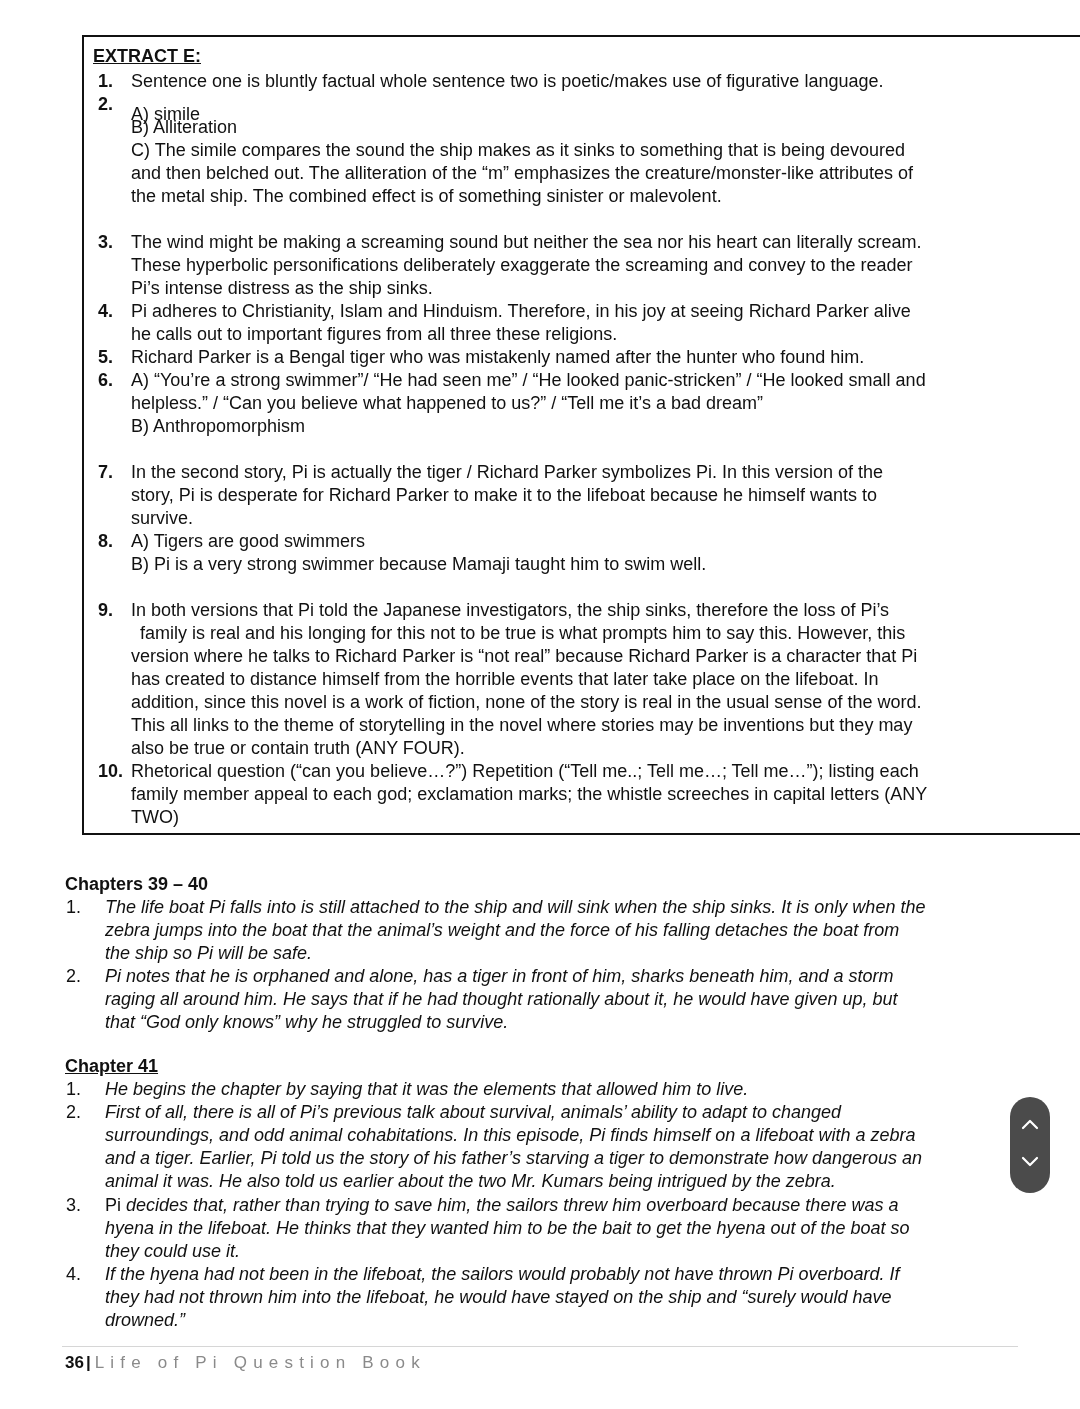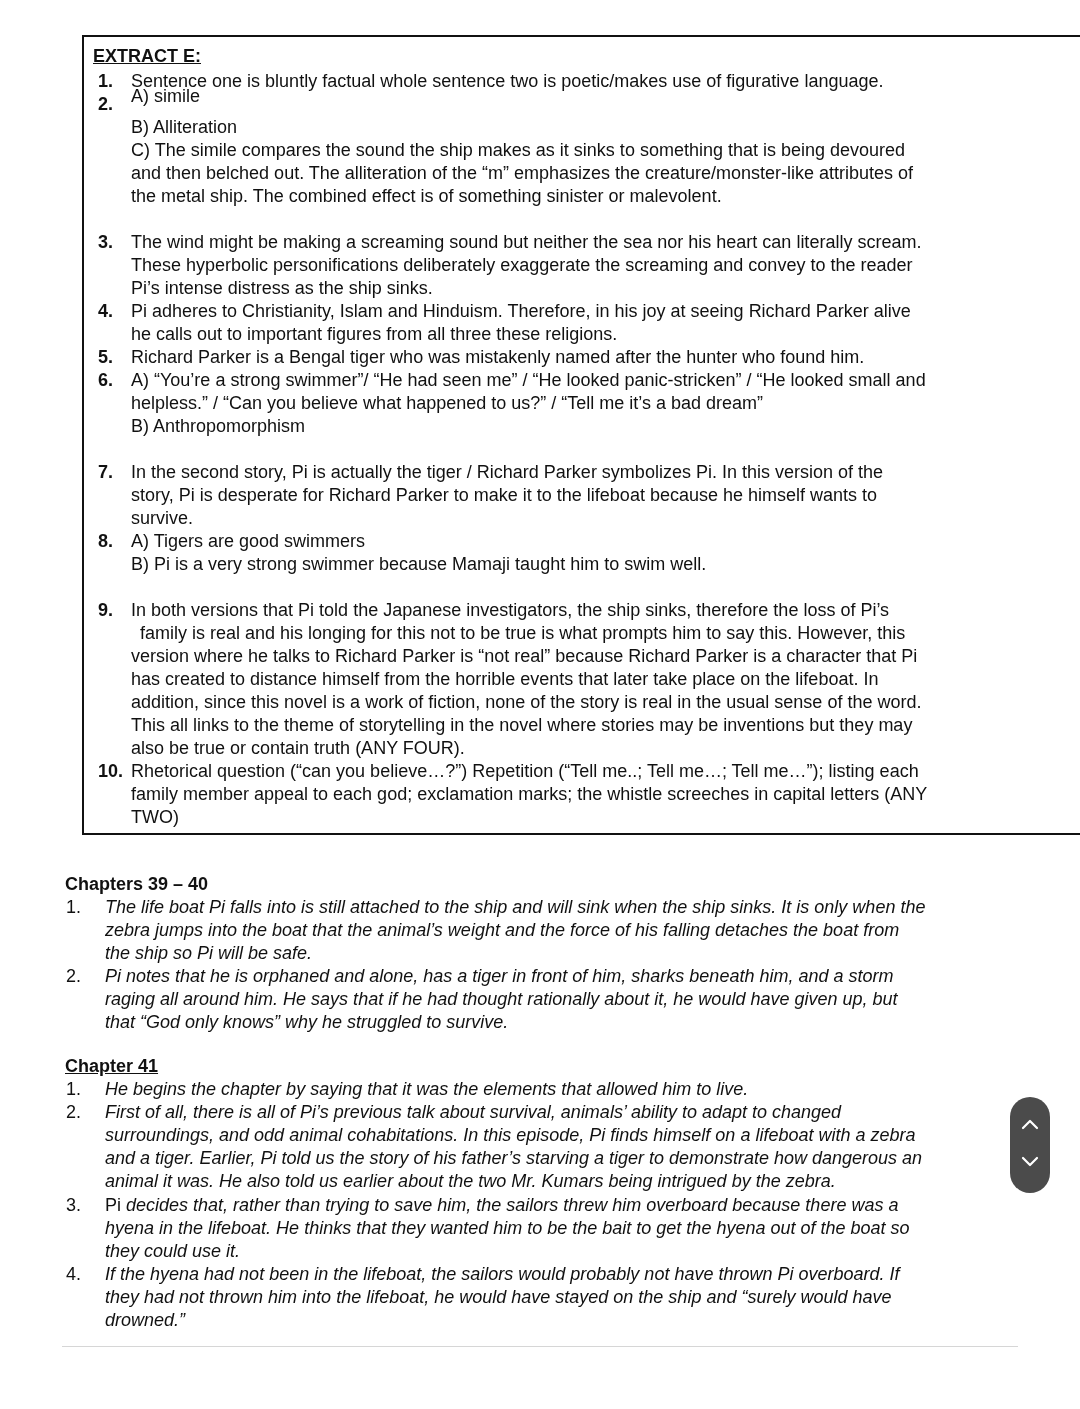--- a/index.html
+++ b/index.html
@@ -46,21 +46,21 @@
 <div class="page">
 
   <div class="extract-box">
     <div class="extract-title">EXTRACT E:</div>
   </div>
 
   <div id="extract-lines">
       <div class="line num-bold" style="left:98px; top:70px;">1.</div>
       <div class="line" style="left:131px; top:70px;">Sentence one is bluntly factual whole sentence two is poetic/makes use of figurative language.</div>
       <div class="line num-bold" style="left:98px; top:93px;">2.</div>
-      <div class="line" style="left:131px; top:85px;">A) simile</div>
+      <div class="line" style="left:131px; top:103px;">A) simile</div>
       <div class="line" style="left:131px; top:116px;">B) Alliteration</div>
       <div class="line" style="left:131px; top:139px;">C) The simile compares the sound the ship makes as it sinks to something that is being devoured</div>
       <div class="line" style="left:131px; top:162px;">and then belched out. The alliteration of the “m” emphasizes the creature/monster-like attributes of</div>
       <div class="line" style="left:131px; top:185px;">the metal ship. The combined effect is of something sinister or malevolent.</div>
       <div class="line num-bold" style="left:98px; top:231px;">3.</div>
       <div class="line" style="left:131px; top:231px;">The wind might be making a screaming sound but neither the sea nor his heart can literally scream.</div>
       <div class="line" style="left:131px; top:254px;text-align:right;">These hyperbolic personifications deliberately exaggerate the screaming and convey to the reader</div>
       <div class="line" style="left:131px; top:277px;">Pi’s intense distress as the ship sinks.</div>
       <div class="line num-bold" style="left:98px; top:300px;">4.</div>
       <div class="line" style="left:131px; top:300px;">Pi adheres to Christianity, Islam and Hinduism. Therefore, in his joy at seeing Richard Parker alive</div>
@@ -117,20 +117,23 @@
       <div class="line" style="left:105px; top:1194px;"><span>Pi</span><span class="it"> decides that, rather than trying to save him, the sailors threw him overboard because there was a</span></div>
       <div class="line it" style="left:105px; top:1217px;">hyena in the lifeboat. He thinks that they wanted him to be the bait to get the hyena out of the boat so</div>
       <div class="line it" style="left:105px; top:1240px;">they could use it.</div>
       <div class="line" style="left:66px; top:1263px;">4.</div>
       <div class="line it" style="left:105px; top:1263px;">If the hyena had not been in the lifeboat, the sailors would probably not have thrown Pi overboard. If</div>
       <div class="line it" style="left:105px; top:1286px;">they had not thrown him into the lifeboat, he would have stayed on the ship and “surely would have</div>
       <div class="line it" style="left:105px; top:1309px;">drowned.”</div>
     </div>
 
   <div class="footer-rule"></div>
+  <div class="footer">
+    <span class="pg">36</span><span class="bar">|</span><span class="book">Life of Pi Question Book</span>
+  </div>
 
   <div class="scroll-widget">
     <div class="scroll-btn" style="top:8px;">
       <svg width="18" height="12" viewBox="0 0 18 12">
         <polyline points="2,10 9,3 16,10" fill="none" stroke="#ffffff" stroke-width="2.2" stroke-linecap="round" stroke-linejoin="round"></polyline>
       </svg>
     </div>
     <div class="scroll-btn" style="top:46px;">
       <svg width="18" height="12" viewBox="0 0 18 12">
         <polyline points="2,2 9,9 16,2" fill="none" stroke="#ffffff" stroke-width="2.2" stroke-linecap="round" stroke-linejoin="round"></polyline>

